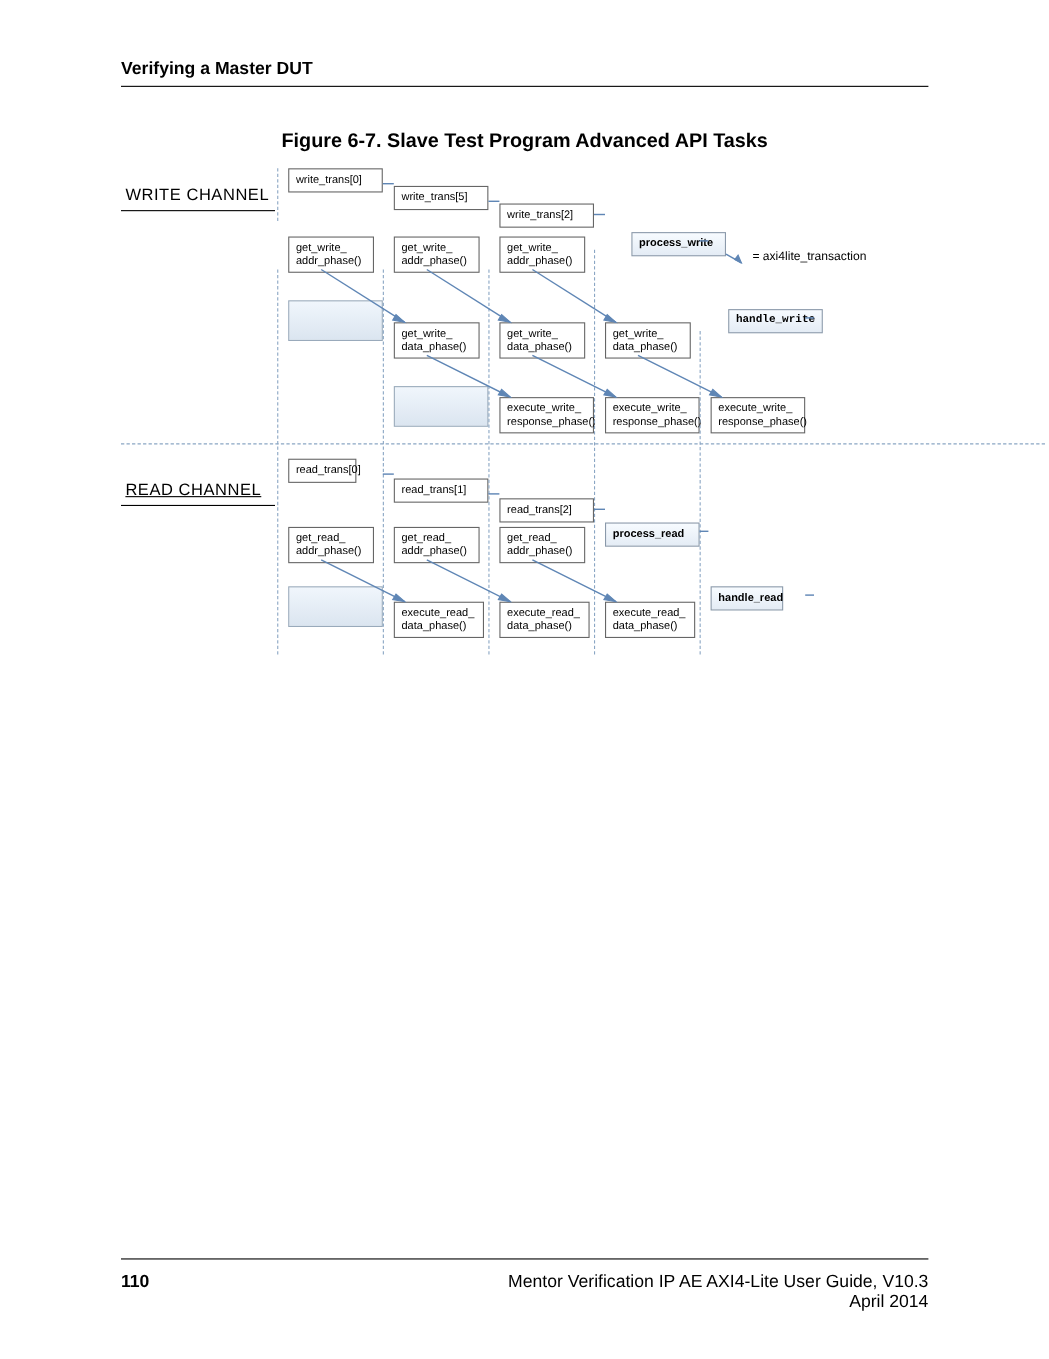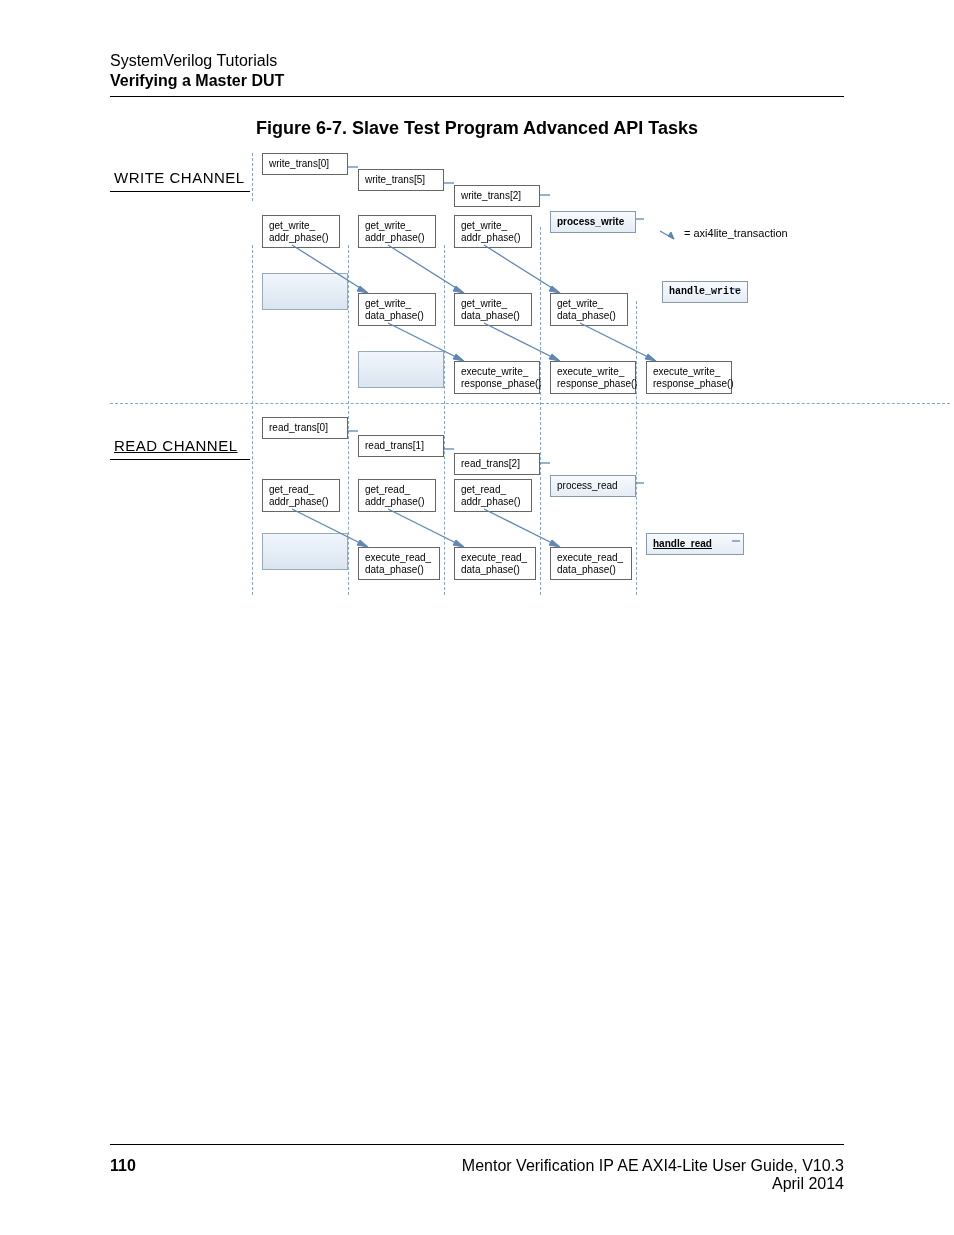--- a/index.html
+++ b/index.html
@@ -37,21 +37,20 @@
   .ftr-page { position: absolute; left: 110px; bottom: 60px; font-weight: bold; font-size: 16px; }
   .ftr-title { position: absolute; right: 110px; bottom: 60px; font-size: 16px; text-align: center; }
   .ftr-date { position: absolute; right: 110px; bottom: 42px; font-size: 16px; text-align: left; }
 </style>
 </head>
 <body>
 
 <div class="page">
 
   <div class="hdr">
-    <div class="hdr-line1">SystemVerilog Tutorials</div>
     <div class="hdr-line2">Verifying a Master DUT</div>
     <hr class="hdr-rule">
   </div>
 
   <div class="fig-title">Figure 6-7. Slave Test Program Advanced API Tasks</div>
 
   <div class="diagram">
 
     <div class="chan-label" style="left:4px; top:24px;">WRITE CHANNEL</div>
     <div class="hline-solid" style="left:0; top:46px;"></div>
@@ -64,21 +63,21 @@
     <div class="box" style="left:152px; top:8px; width:86px;">write_trans[0]</div>
     <div class="box" style="left:248px; top:24px; width:86px;">write_trans[5]</div>
     <div class="box" style="left:344px; top:40px; width:86px;">write_trans[2]</div>
 
     <div class="box" style="left:152px; top:70px; width:78px; white-space:pre-line;">get_write_
 addr_phase()</div>
     <div class="box" style="left:248px; top:70px; width:78px; white-space:pre-line;">get_write_
 addr_phase()</div>
     <div class="box" style="left:344px; top:70px; width:78px; white-space:pre-line;">get_write_
 addr_phase()</div>
-    <div class="box box-grad" style="left:440px; top:66px; width:86px; font-weight:bold;">process_write</div>
+    <div class="box box-grad" style="left:464px; top:66px; width:86px; font-weight:bold;">process_write</div>
 
     <svg class="arrow legend-arrow" style="left:550px; top:84px;" width="20" height="14">
       <line x1="0" y1="2" x2="14" y2="10"></line>
         <polygon points="14,10 8,7 11,3"></polygon>
     </svg>
     <div class="legend-txt" style="left:574px; top:82px;">= axi4lite_transaction</div>
 
     <div class="gradbar" style="left:152px; top:128px; width:86px;"></div>
 
     <div class="box" style="left:248px; top:148px; width:78px; white-space:pre-line;">get_write_
@@ -91,41 +90,41 @@
 
     <div class="gradbar" style="left:248px; top:206px; width:86px;"></div>
 
     <div class="box" style="left:344px; top:216px; width:86px; white-space:pre-line;">execute_write_
 response_phase()</div>
     <div class="box" style="left:440px; top:216px; width:86px; white-space:pre-line;">execute_write_
 response_phase()</div>
     <div class="box" style="left:536px; top:216px; width:86px; white-space:pre-line;">execute_write_
 response_phase()</div>
 
-    <div class="box" style="left:152px; top:272px; width:86px;">read_trans[0]</div>
+    <div class="box" style="left:152px; top:272px; width:62px;">read_trans[0]</div>
     <div class="box" style="left:248px; top:290px; width:86px;">read_trans[1]</div>
     <div class="box" style="left:344px; top:308px; width:86px;">read_trans[2]</div>
 
     <div class="box" style="left:152px; top:334px; width:78px; white-space:pre-line;">get_read_
 addr_phase()</div>
     <div class="box" style="left:248px; top:334px; width:78px; white-space:pre-line;">get_read_
 addr_phase()</div>
     <div class="box" style="left:344px; top:334px; width:78px; white-space:pre-line;">get_read_
 addr_phase()</div>
-    <div class="box box-grad" style="left:440px; top:330px; width:86px; font-weight:normal;">process_read</div>
+    <div class="box box-grad" style="left:440px; top:330px; width:86px; font-weight:bold;">process_read</div>
 
     <div class="gradbar" style="left:152px; top:388px; width:86px;"></div>
 
     <div class="box" style="left:248px; top:402px; width:82px; white-space:pre-line;">execute_read_
 data_phase()</div>
     <div class="box" style="left:344px; top:402px; width:82px; white-space:pre-line;">execute_read_
 data_phase()</div>
     <div class="box" style="left:440px; top:402px; width:82px; white-space:pre-line;">execute_read_
 data_phase()</div>
-    <div class="box box-grad" style="left:536px; top:388px; width:98px; font-weight:bold;text-decoration:underline;">handle_read</div>
+    <div class="box box-grad" style="left:536px; top:388px; width:66px; font-weight:bold;">handle_read</div>
 
     <div class="vline" style="left:142px; top:8px; height:48px;"></div>
     <div class="vline" style="left:142px; top:100px; height:350px;"></div>
     <div class="vline" style="left:238px; top:100px; height:350px;"></div>
     <div class="vline" style="left:334px; top:100px; height:350px;"></div>
     <div class="vline" style="left:430px; top:82px; height:368px;"></div>
     <div class="vline" style="left:526px; top:156px; height:294px;"></div>
 
     <svg class="arrow" style="left:0; top:0;" width="734" height="460">
 

